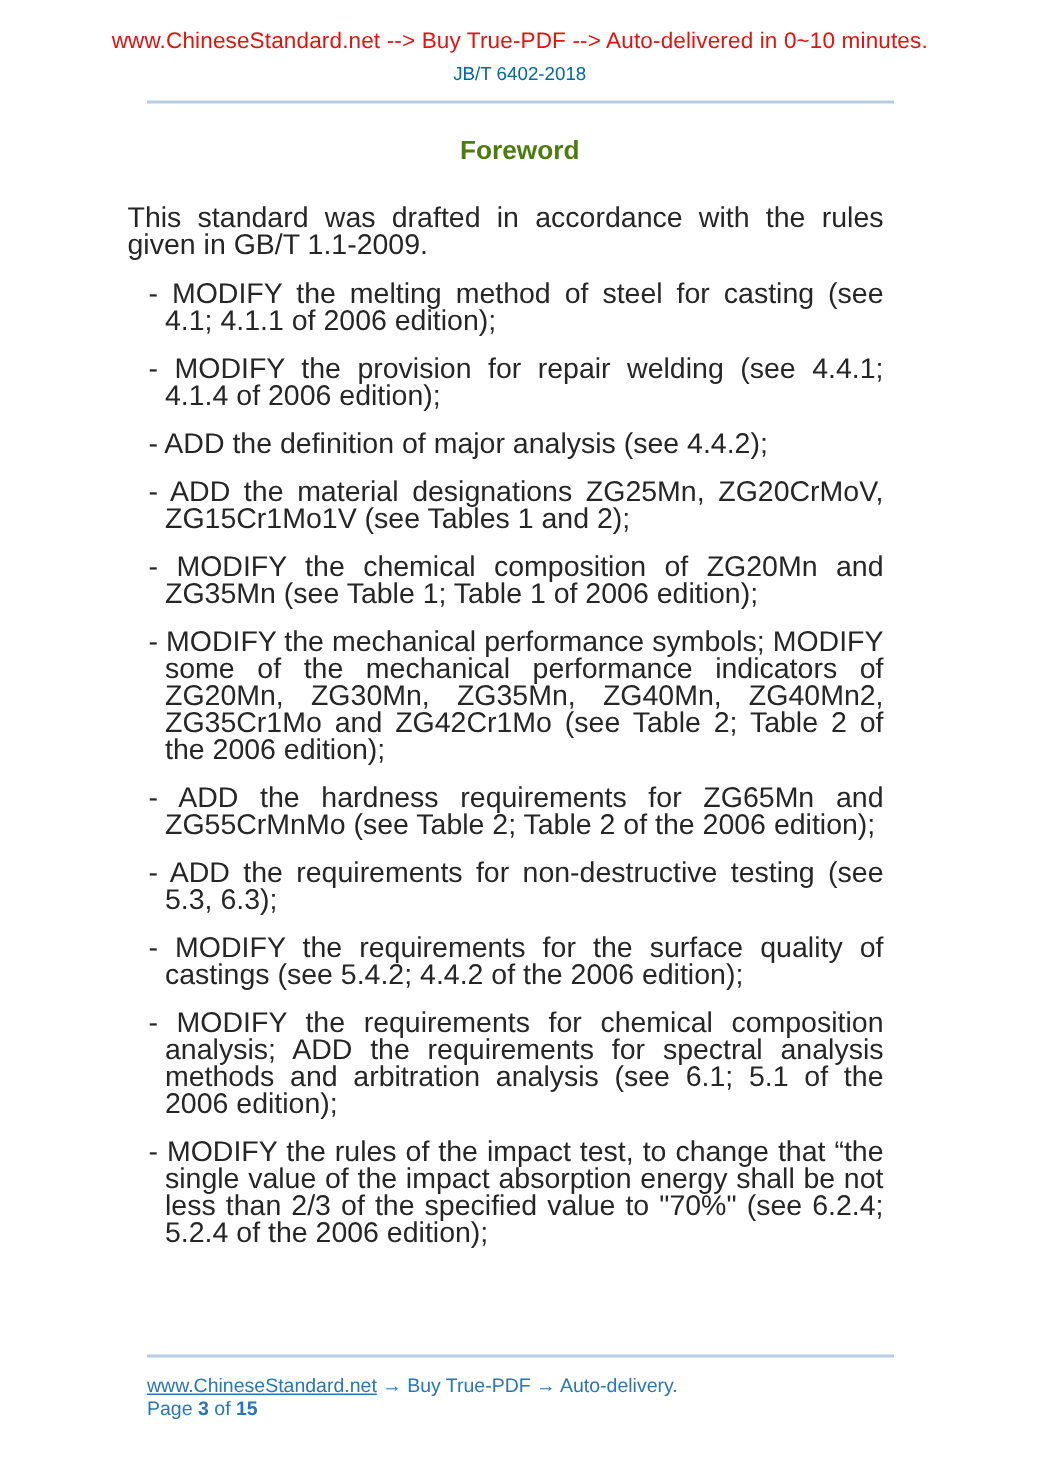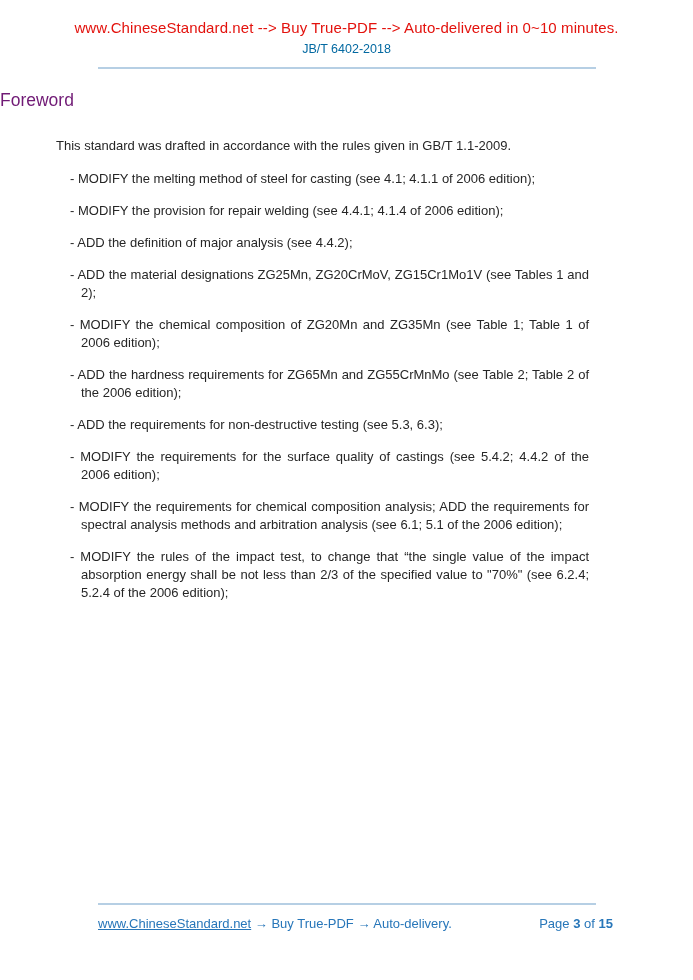--- a/index.html
+++ b/index.html
@@ -26,29 +26,29 @@
   }
   .rule {
     width: 498px;
     height: 2px;
     background: #b6cfe4;
     margin: 0 auto;
   }
   .header .rule { margin-top: 10px; }
   .title {
     margin: 21px 0 0 0;
-    text-align: left;
+    text-align: center;
     font-size: 17.5px;
-    font-weight: normal;
-    color: #701a75;
+    font-weight: bold;
+    color: #4d7c0f;
   }
   .content {
-    margin: 26px 104px 0 56px;
+    margin: 26px 104px 0 85px;
     color: #262626;
-    font-size: 13px;
+    font-size: 19px;
     line-height: 18px;
     text-align: justify;
   }
   .para { margin: 0 0 15px 0; }
   .bullet {
     margin: 0 0 14px 0;
     padding-left: 25px;
     text-indent: -11px;
   }
   .footer {
@@ -57,20 +57,21 @@
     left: 0;
     right: 0;
   }
   .footer-row {
     display: flex;
     justify-content: space-between;
     align-items: baseline;
     margin: 11px 80px 0 98px;
     color: #2776b9;
     font-size: 13px;
+    flex-direction: column;
   }
   .footer-link {
     color: #2776b9;
     text-decoration: underline;
     cursor: pointer;
   }
   .footer-right b { font-weight: bold; }
 </style>
 </head>
 <body>
@@ -86,20 +87,21 @@
   <h1 class="title">Foreword</h1>
 
   <div class="content">
     <p class="para">This standard was drafted in accordance with the rules given in GB/T 1.1-2009.</p>
 
     <div class="bullet">- MODIFY the melting method of steel for casting (see 4.1; 4.1.1 of 2006 edition);</div>
     <div class="bullet">- MODIFY the provision for repair welding (see 4.4.1; 4.1.4 of 2006 edition);</div>
     <div class="bullet">- ADD the definition of major analysis (see 4.4.2);</div>
     <div class="bullet">- ADD the material designations ZG25Mn, ZG20CrMoV, ZG15Cr1Mo1V (see Tables 1 and 2);</div>
     <div class="bullet">- MODIFY the chemical composition of ZG20Mn and ZG35Mn (see Table 1; Table 1 of 2006 edition);</div>
+    <div class="bullet">- MODIFY the mechanical performance symbols; MODIFY some of the mechanical performance indicators of ZG20Mn, ZG30Mn, ZG35Mn, ZG40Mn, ZG40Mn2, ZG35Cr1Mo and ZG42Cr1Mo (see Table 2; Table 2 of the 2006 edition);</div>
     <div class="bullet">- ADD the hardness requirements for ZG65Mn and ZG55CrMnMo (see Table 2; Table 2 of the 2006 edition);</div>
     <div class="bullet">- ADD the requirements for non-destructive testing (see 5.3, 6.3);</div>
     <div class="bullet">- MODIFY the requirements for the surface quality of castings (see 5.4.2; 4.4.2 of the 2006 edition);</div>
     <div class="bullet">- MODIFY the requirements for chemical composition analysis; ADD the requirements for spectral analysis methods and arbitration analysis (see 6.1; 5.1 of the 2006 edition);</div>
     <div class="bullet">- MODIFY the rules of the impact test, to change that “the single value of the impact absorption energy shall be not less than 2/3 of the specified value to "70%" (see 6.2.4; 5.2.4 of the 2006 edition);</div>
   </div>
 
   <div class="footer">
     <div class="rule"></div>
     <div class="footer-row">

